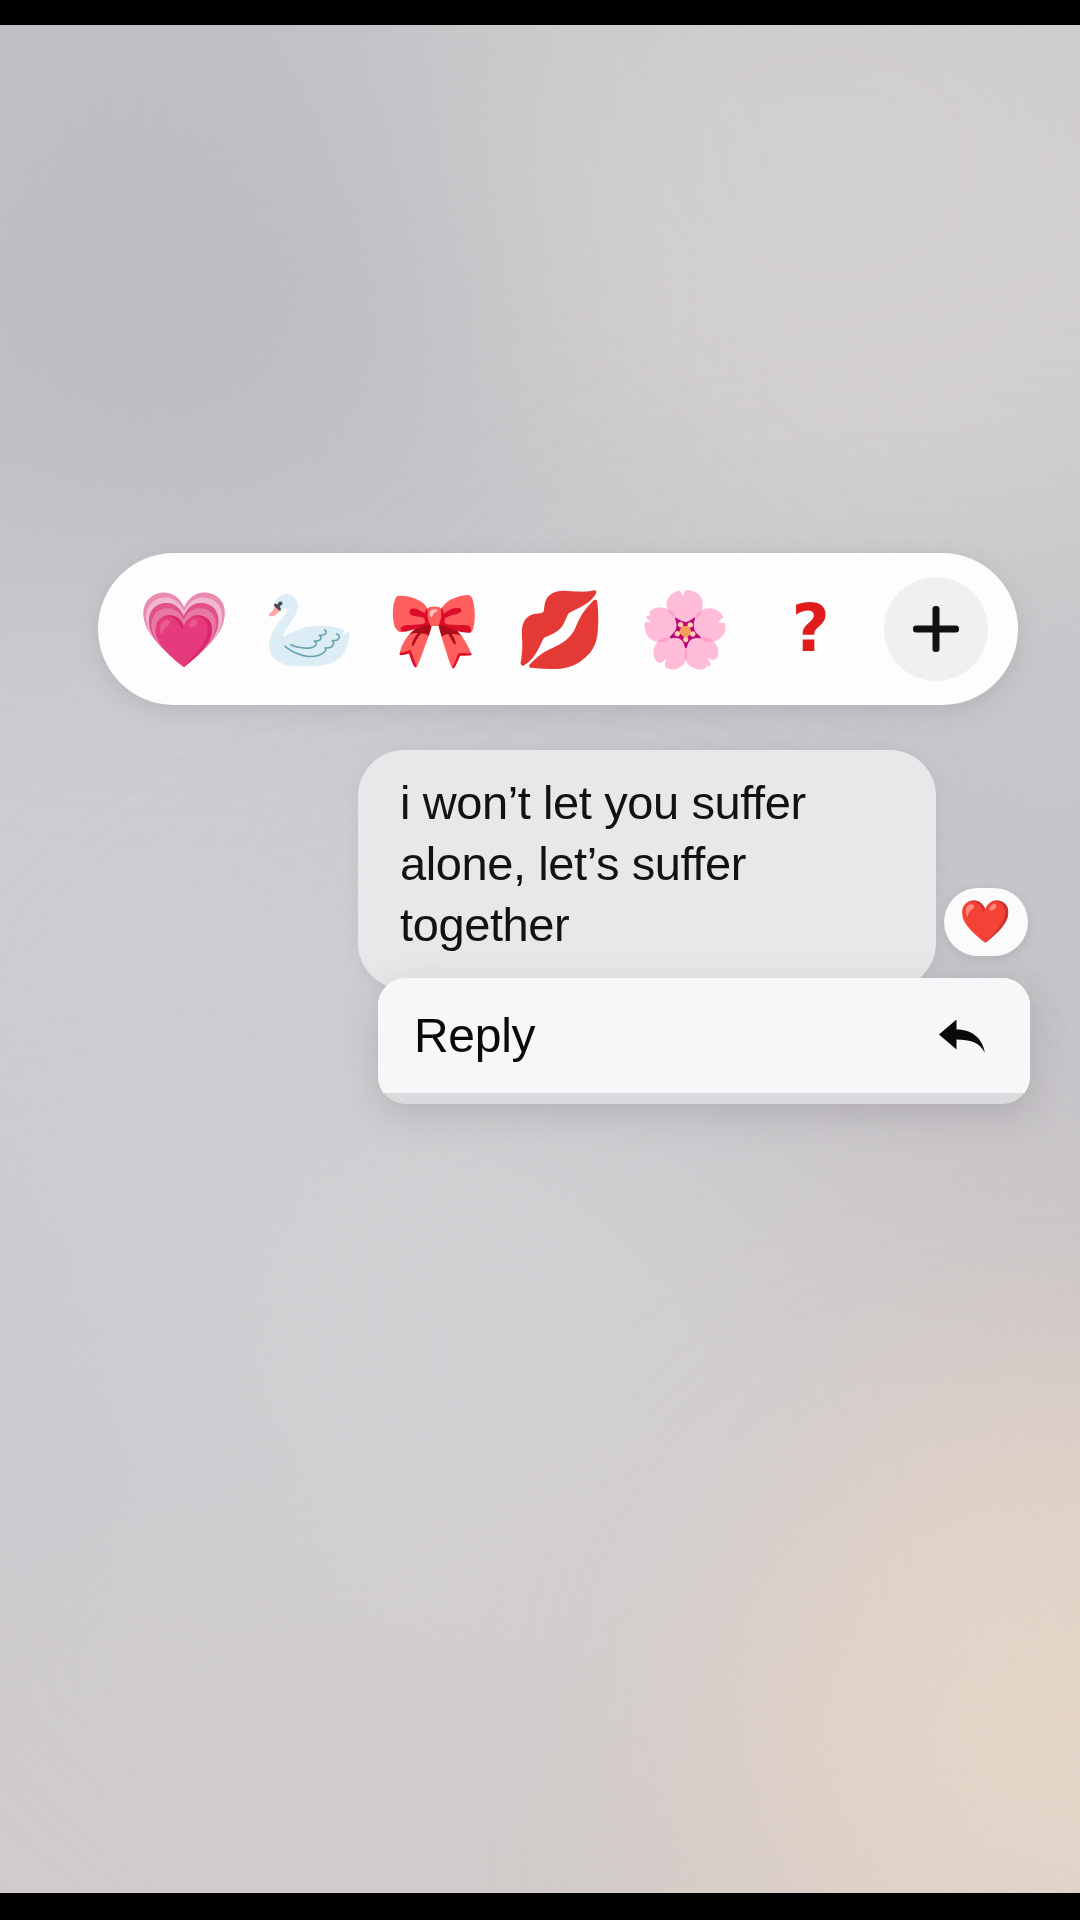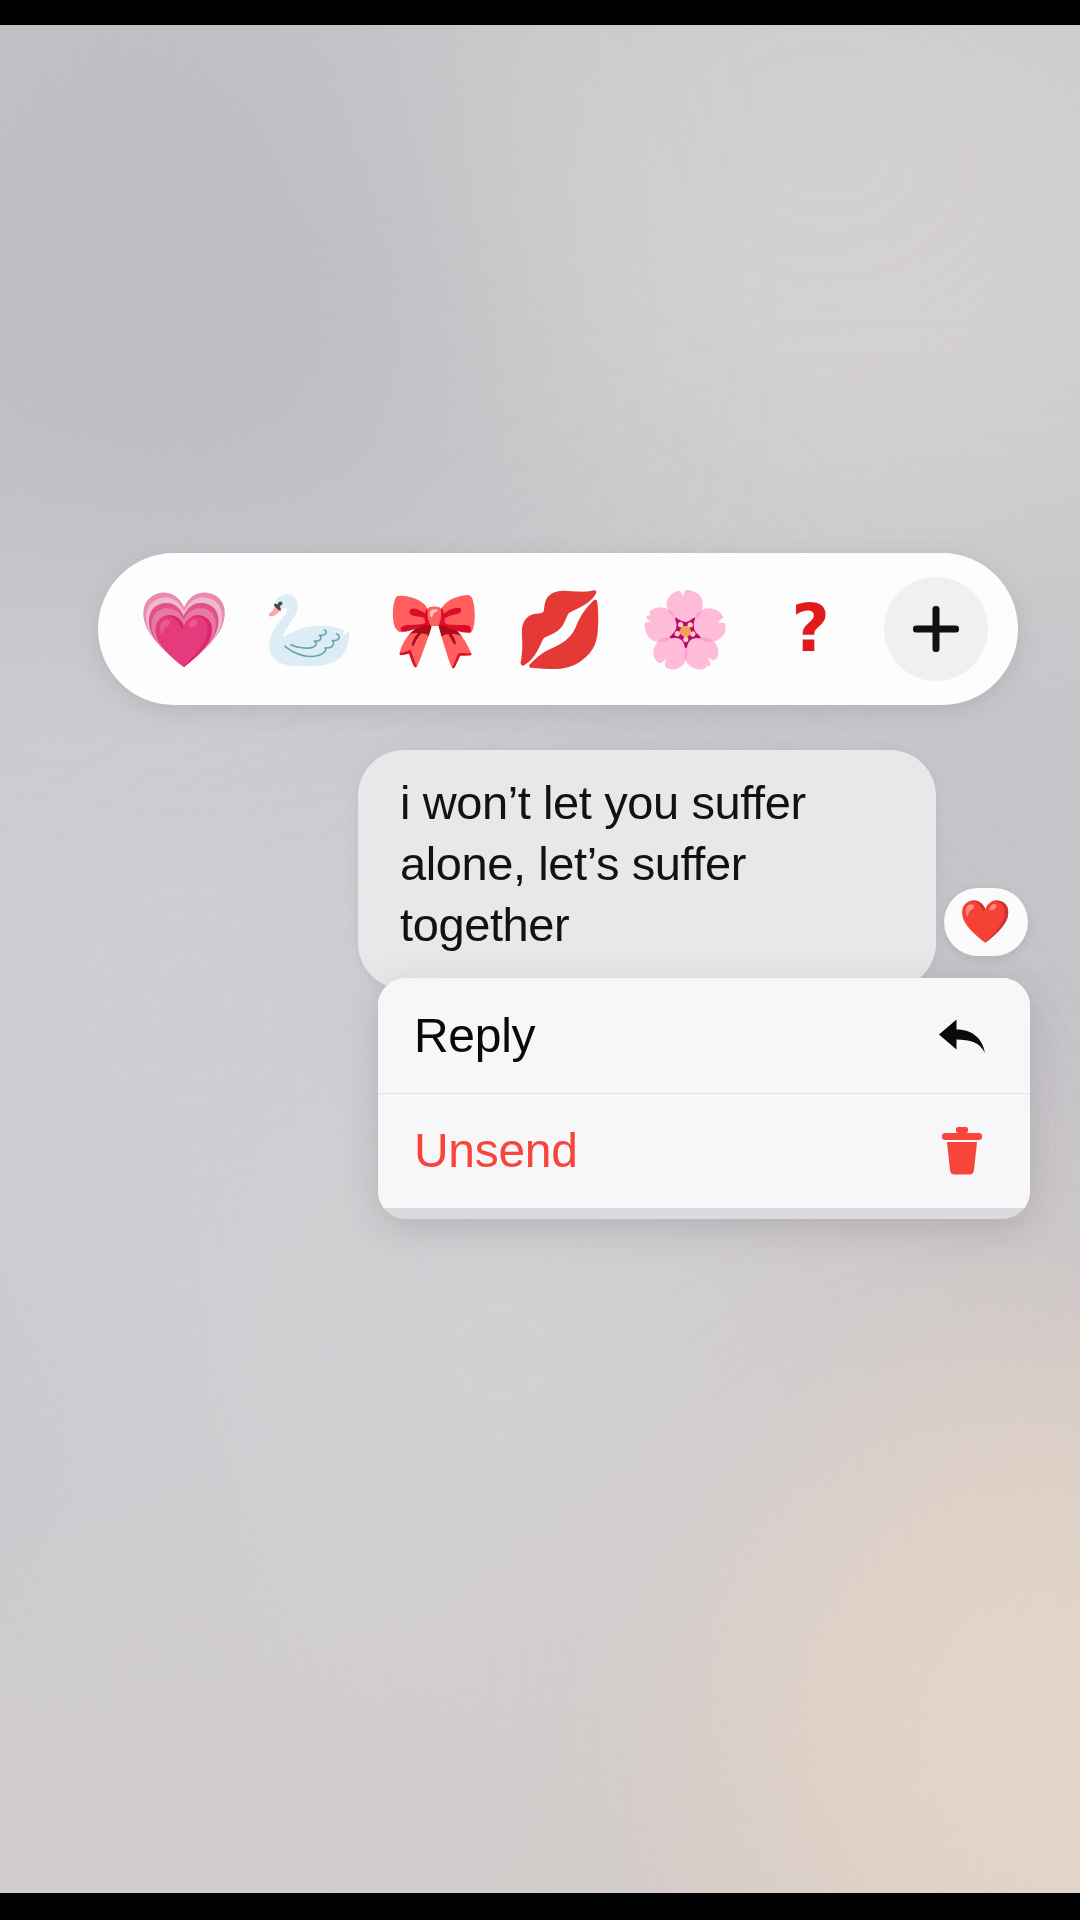--- a/index.html
+++ b/index.html
@@ -209,30 +209,20 @@
       <div class="ctx-item">
         <span class="ctx-label">Reply</span>
         <span class="ctx-icon">
           <svg width="52" height="46" viewBox="0 0 52 46" aria-hidden="true">
             <path d="M20.5 6.5 L20.5 16.5 C34 16.5 46 23 49 40 C44 29.5 34 26.5 20.5 26.5 L20.5 36.5 L3 21.5 Z" fill="#0a0a0a"></path>
           </svg>
         </span>
       </div>
 
 
-      <div class="ctx-item">
-        <span class="ctx-label danger">Unsend</span>
-        <span class="ctx-icon">
-          <svg width="44" height="50" viewBox="0 0 44 50" aria-hidden="true">
-            <rect x="16" y="1" width="12" height="6" rx="2" fill="#f7453b"></rect>
-            <rect x="2" y="7" width="40" height="7" rx="3.2" fill="#f7453b"></rect>
-            <path d="M7 16 h30 l-3 28 a5 5 0 0 1 -5 4.5 h-14 a5 5 0 0 1 -5 -4.5 z" fill="#f7453b"></path>
-          </svg>
-        </span>
-      </div>
 
     </div>
 
     <div class="ctx-gap"></div>
 
 
   </div>
 
   <div class="bar-bottom"></div>
 

